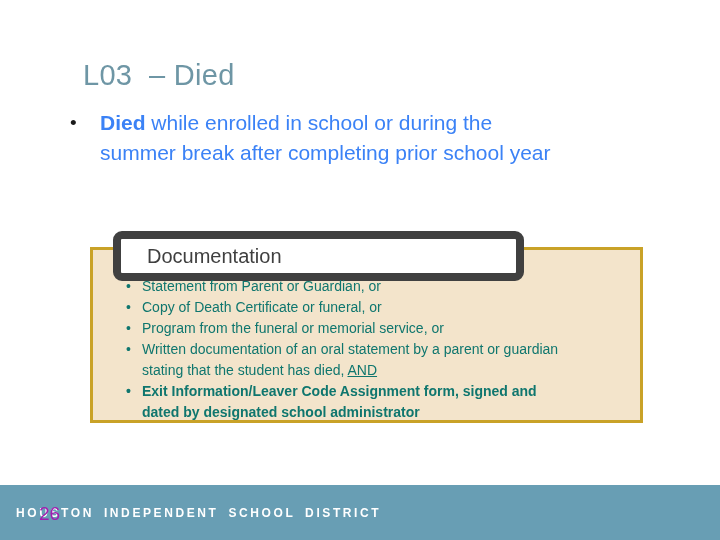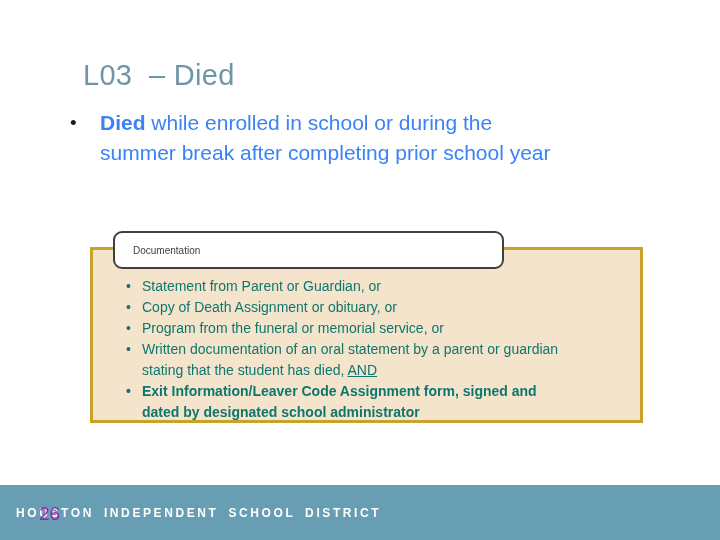--- a/index.html
+++ b/index.html
@@ -21,23 +21,23 @@
   .body-text { margin:0; font-size:21px; line-height:30px; color:#3b82f6; }
   .bline { display:block; }
 
   
   .doc-box {
     position:absolute; left:90px; top:247px; width:547px; height:170px;
     background:#f3e4cb; border:3px solid #c9a227; z-index:1;
   }
   .doc-header {
     position:absolute; left:113px; top:231px; width:369px; height:34px;
-    background:#ffffff; border:2px solid #404040; border-radius:9px;
-    display:flex; align-items:center; padding-left:18px;
-    font-size:10px; color:#3f3f3f; z-index:2;
+    background:#ffffff; border:8px solid #404040; border-radius:9px;
+    display:flex; align-items:center; padding-left:26px;
+    font-size:20px; color:#3f3f3f; z-index:2;
   }
   .doc-list {
     position:absolute; left:125px; top:276px; width:445px;
     margin:0; padding:0; list-style:none;
     font-size:14px; line-height:21px; color:#0f766e; z-index:2;
   }
   .doc-list li { position:relative; padding-left:17px; }
   .doc-list li::before { content:"\2022"; position:absolute; left:1px; top:0; }
   .doc-list li.bold-item { font-weight:bold; }
   .and { font-weight:normal; text-decoration:underline; }
@@ -76,21 +76,21 @@
 
   <div class="doc-header">
     <span>Documentation</span>
   </div>
 
   <ul class="doc-list">
     <li>
       <span>Statement from Parent or Guardian, or</span>
     </li>
     <li>
-      <span>Copy of Death Assignment or obituary, or</span>
+      <span>Copy of Death Certificate or funeral, or</span>
     </li>
     <li>
       <span>Program from the funeral or memorial service, or</span>
     </li>
     <li>
       <span>Written documentation of an oral statement by a parent or guardian stating that the student has died, </span><span class="and">AND</span>
     </li>
     <li class="bold-item">
       <span>Exit Information/Leaver Code Assignment form, signed and dated by designated school administrator</span>
     </li>

